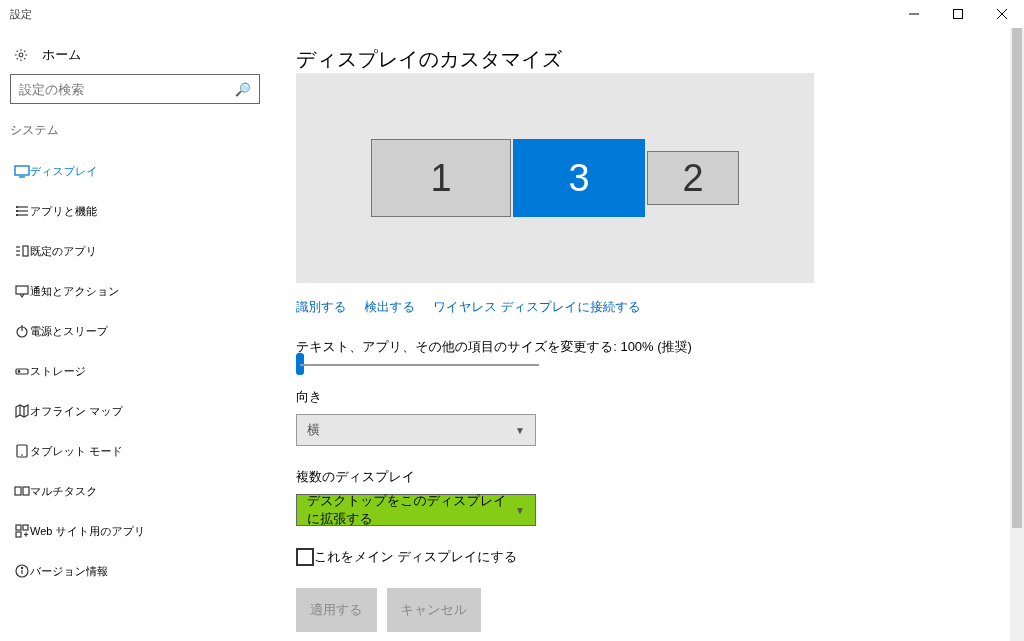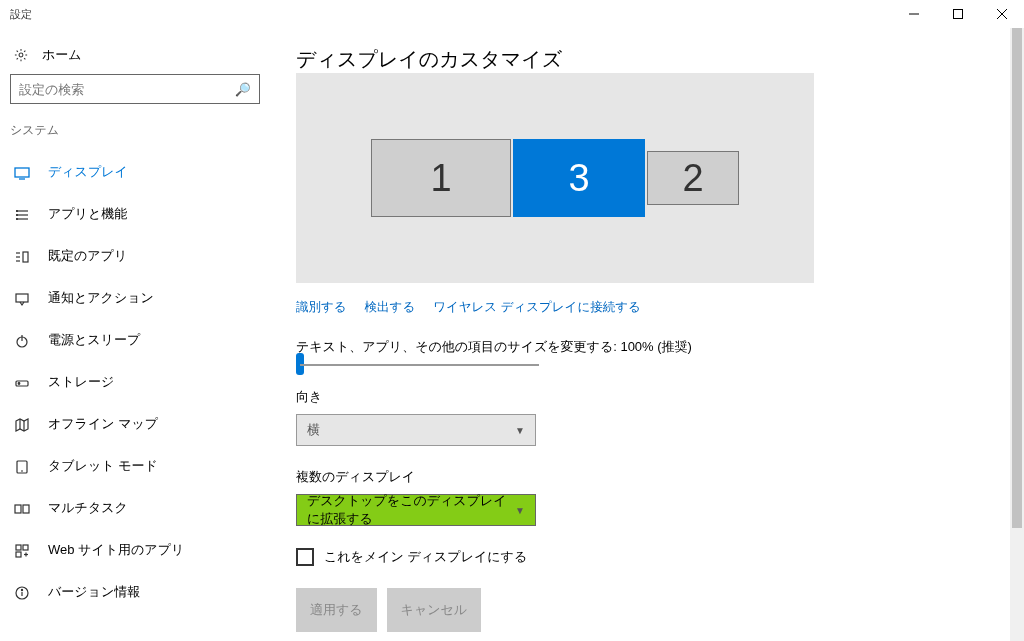--- a/index.html
+++ b/index.html
@@ -48,24 +48,24 @@
 .search input {
   border: none; outline: none; font-size: 13px; flex: 1;
   font-family: inherit; background: transparent;
 }
 .search-icon { font-size: 13px; color: #666; transform: scaleX(-1); }
 .section-label {
   color: #666; font-size: 12px;
   padding: 4px 10px 12px 10px;
 }
 .nav-item {
-  display: flex; align-items: flex-end; gap: 18px;
+  display: flex; align-items: flex-end; 
   padding: 12px 14px;
   cursor: pointer;
-  font-size: 13px;
+  font-size: 11px;
 }
 .nav-item .icon { width: 16px; height: 16px; display: flex; align-items: center; justify-content: center; }
 .nav-item.active { color: #0078d7; }
 .nav-item.active .icon svg * { stroke: #0078d7; }
 .content {
   flex: 1;
   padding: 18px 26px 0 26px;
   overflow-y: auto;
 }
 .content h1 {
@@ -108,21 +108,21 @@
   width: 240px; height: 32px;
   border: 1px solid #999;
   background: #e6e6e6;
   display: flex; align-items: center; justify-content: space-between;
   padding: 0 10px; font-size: 13px; color: #555;
 }
 .select.enabled { background: #84cc16; color: #000; border-color: #666; }
 .select .chevron { font-size: 10px; color: #555; }
 .section { margin-bottom: 22px; }
 .checkbox-row {
-  display: flex; align-items: center; gap: 10px;
+  display: flex; align-items: center; 
   margin-bottom: 22px;
 }
 .checkbox { width: 18px; height: 18px; border: 2px solid #333; }
 .button-row { display: flex; gap: 10px; }
 .btn {
   height: 44px; padding: 0 14px;
   background: #ccc; color: #888;
   display: flex; align-items: center; justify-content: center;
   font-size: 13px;
 }

